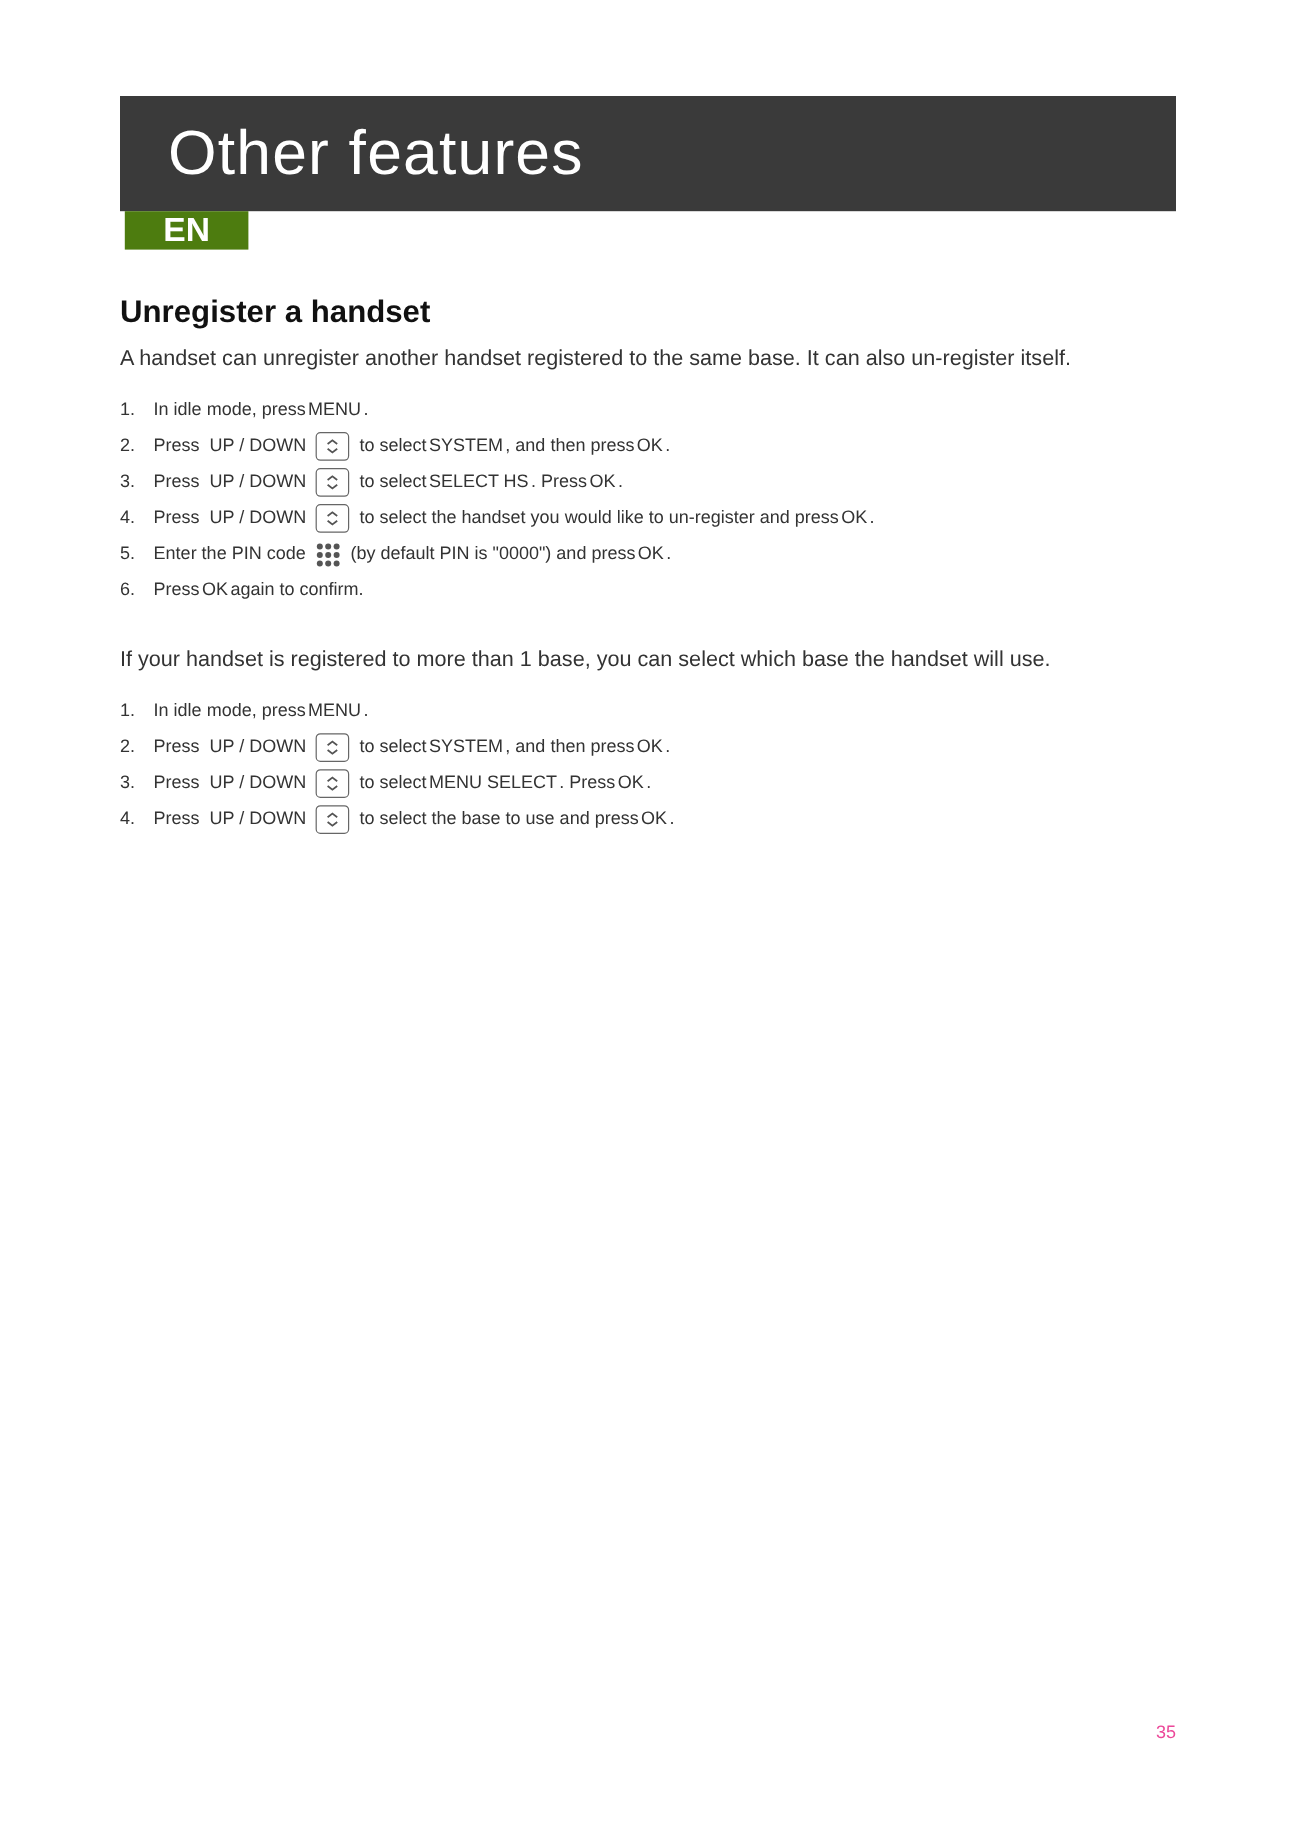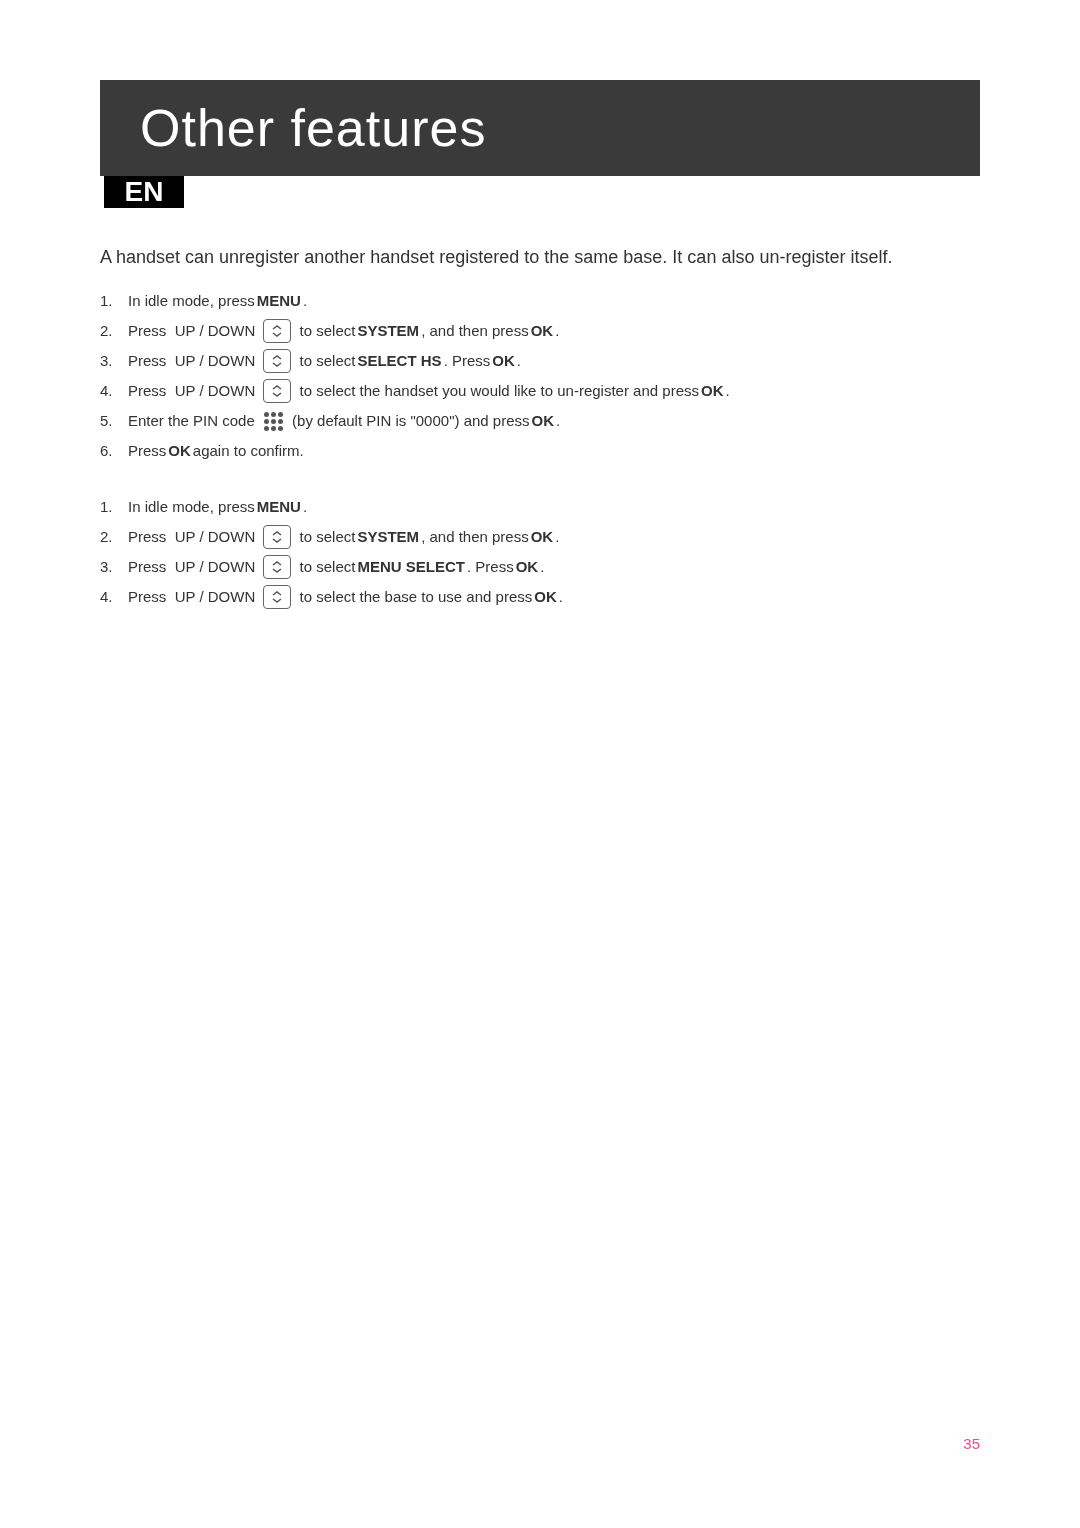--- a/index.html
+++ b/index.html
@@ -36,22 +36,22 @@
     }
 
     .header-title-box h1 {
       color: #ffffff;
       font-size: 52px;
       font-weight: 300;
       letter-spacing: 1px;
     }
 
     .header-lang-box {
-      background: #000000;
-      width: 80px;
+      background: #4d7c0f;
+      width: 103px;
       display: flex;
       align-items: center;
       justify-content: center;
       margin-left: 4px;
     }
 
     .header-lang-box span {
       color: #ffffff;
       font-size: 28px;
       font-weight: bold;
@@ -107,21 +107,21 @@
     
     .page-number {
       position: absolute;
       bottom: 76px;
       right: 100px;
       font-size: 15px;
       color: #ec4899;
     }
 
     b {
-      font-weight: bold;
+      font-weight: normal;
     }
 
     .inline-icon {
       display: inline-flex;
       align-items: center;
       justify-content: center;
       width: 28px;
       height: 24px;
       border: 1.5px solid #666;
       border-radius: 4px;
@@ -142,20 +142,21 @@
   <div class="header-banner">
     <div class="header-title-box">
       <h1>Other features</h1>
     </div>
     <div class="header-lang-box">
       <span>EN</span>
     </div>
   </div>
 
   <div class="section-block">
+    <h2 class="section-heading">Unregister a handset</h2>
     <p class="section-desc">A handset can unregister another handset registered to the same base. It can also un-register itself.</p>
 
     <ol class="steps-list">
 
       <li>
         <span class="step-num">1.</span>
         <span class="step-content">
           In idle mode, press <b>MENU</b>.
         </span>
       </li>
@@ -224,20 +225,21 @@
       <li>
         <span class="step-num">6.</span>
         <span class="step-content">
           Press <b>OK</b> again to confirm.
         </span>
       </li>
     </ol>
   </div>
 
   <div class="section-block">
+    <p class="section-desc">If your handset is registered to more than 1 base, you can select which base the handset will use.</p>
 
     <ol class="steps-list">
 
       <li>
         <span class="step-num">1.</span>
         <span class="step-content">
           In idle mode, press <b>MENU</b>.
         </span>
       </li>
 

